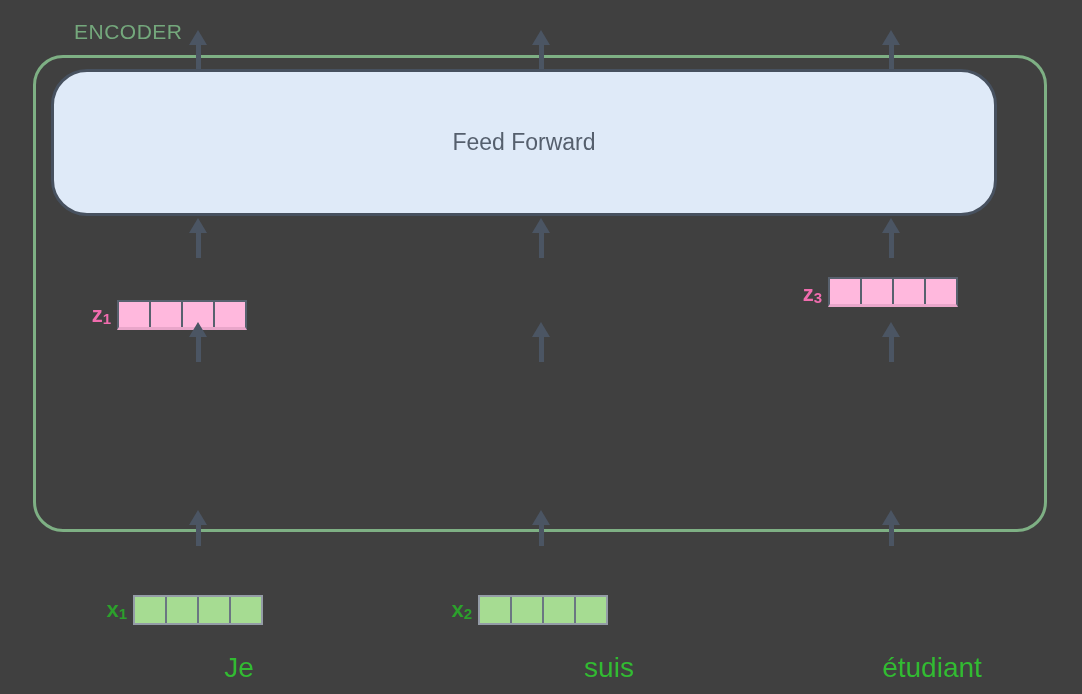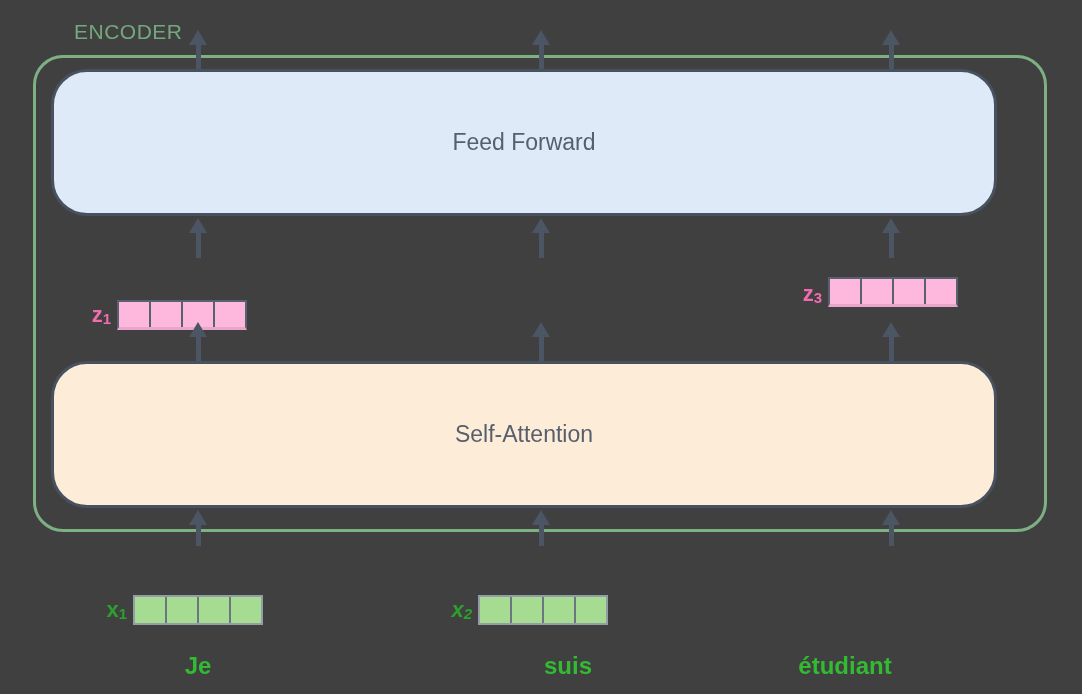--- a/index.html
+++ b/index.html
@@ -134,24 +134,25 @@
   .x-cells .cell {
     flex: 1;
     background: var(--x-cell-fill);
     border-right: 2px solid var(--x-cell-border);
   }
   .vec-cells .cell:last-child { border-right: none; }
   .token {
     position: absolute;
     top: 652px;
     transform: translateX(-50%);
-    font-weight: bold;
-    font-size: 24px;
+    font-weight: normal;
+    font-size: 28px;
     color: var(--token-text);
     white-space: nowrap;
+    margin-left: 41px;
   }
 </style>
 </head>
 <body>
 
 <div class="canvas">
 
   <div class="encoder-label">ENCODER</div>
 
   <div class="encoder-outline"></div>
@@ -211,23 +212,20 @@
   </div>
   <div class="arrow" style="left:541px; top:322px; height:40px;">
     <div class="arrow-head"></div>
     <div class="arrow-stem"></div>
   </div>
   <div class="arrow" style="left:891px; top:322px; height:40px;">
     <div class="arrow-head"></div>
     <div class="arrow-stem"></div>
   </div>
 
-  <div class="block self-attention">
-    <span>Self-Attention</span>
-  </div>
 
   <div class="arrow" style="left:198px; top:510px; height:36px;">
     <div class="arrow-head"></div>
     <div class="arrow-stem"></div>
   </div>
   <div class="arrow" style="left:541px; top:510px; height:36px;">
     <div class="arrow-head"></div>
     <div class="arrow-stem"></div>
   </div>
   <div class="arrow" style="left:891px; top:510px; height:36px;">
@@ -237,27 +235,27 @@
 
   <div class="vec-group" style="left:94px; top:595px;">
     <span class="vec-label x-label"><span>x</span><span class="sub">1</span></span>
     <div class="vec-cells x-cells">
       <div class="cell"></div>
       <div class="cell"></div>
       <div class="cell"></div>
       <div class="cell"></div>
     </div>
   </div>
-  <div class="vec-group" style="left:439px; top:595px;font-style:italic;">
+  <div class="vec-group" style="left:439px; top:595px;">
     <span class="vec-label x-label"><span>x</span><span class="sub">2</span></span>
     <div class="vec-cells x-cells">
       <div class="cell"></div>
       <div class="cell"></div>
       <div class="cell"></div>
       <div class="cell"></div>
     </div>
   </div>
 
   <div class="token" style="left:198px;">Je</div>
   <div class="token" style="left:568px;">suis</div>
-  <div class="token" style="left:845px;">étudiant</div>
+  <div class="token" style="left:891px;">étudiant</div>
 
 </div>
 
 </body></html>

